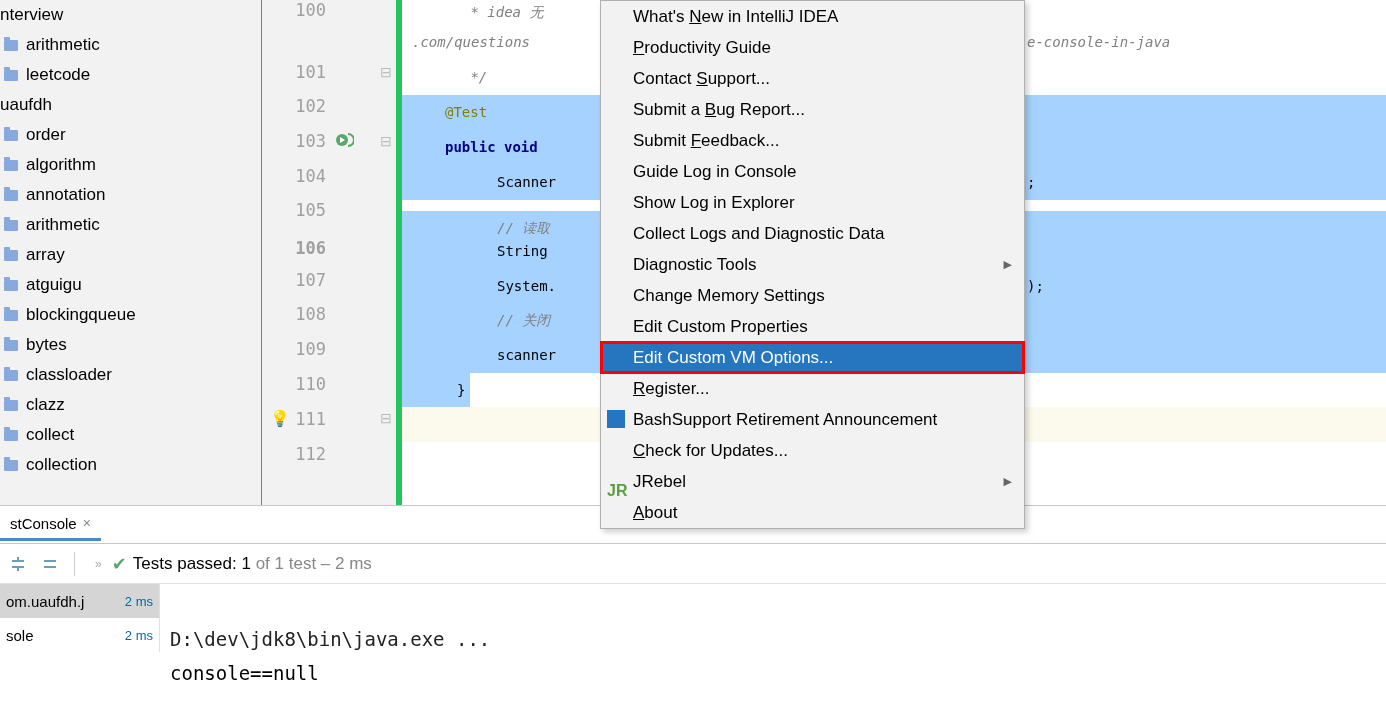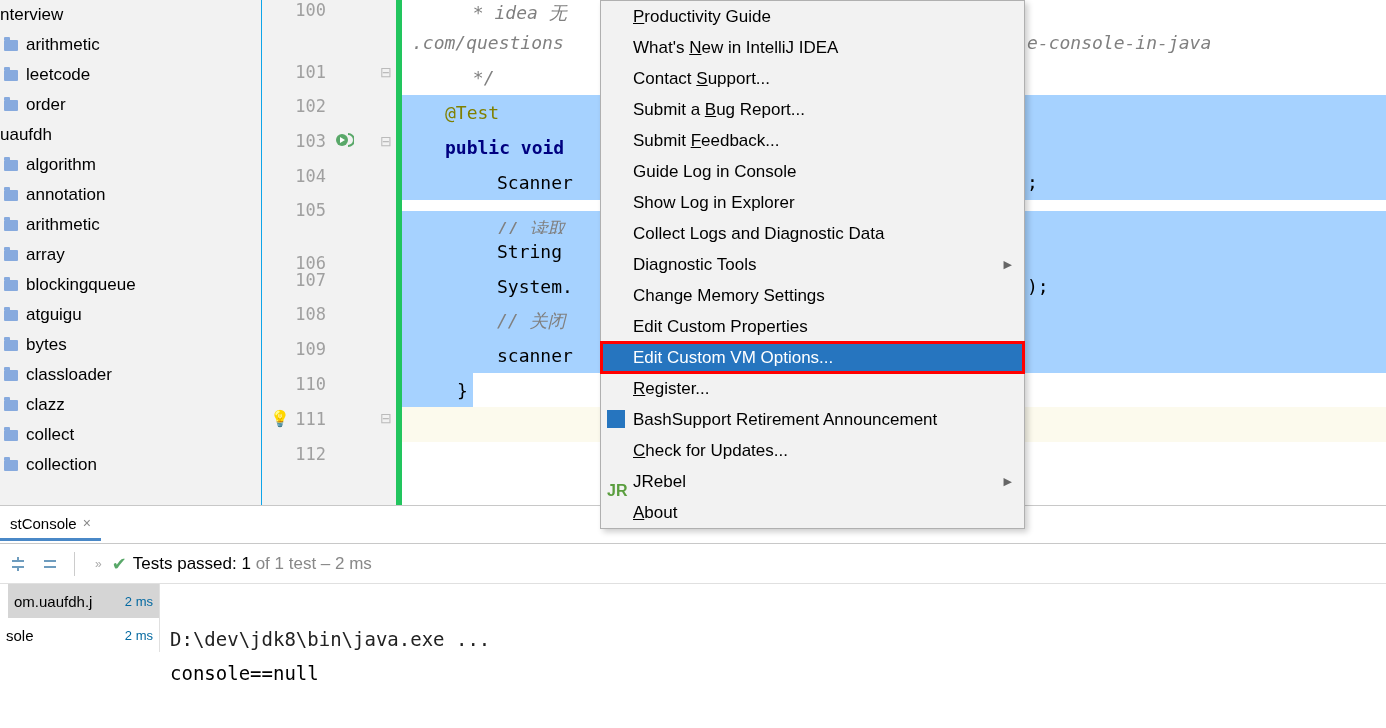--- a/index.html
+++ b/index.html
@@ -57,21 +57,21 @@
       position: absolute;
       right: 70px;
       color: #a0a0a0;
       font-family: Consolas, monospace;
       font-size: 17px;
       text-align: right;
       width: 50px;
     }
     .ln-100 { top: 0px; } .ln-101 { top: 62px; } .ln-102 { top: 96px; }
     .ln-103 { top: 131px; } .ln-104 { top: 166px; } .ln-105 { top: 200px; }
-    .ln-106 { top: 253px; } .ln-107 { top: 270px; } .ln-108 { top: 304px; }
+    .ln-106 { top: 238px; font-weight: bold; } .ln-107 { top: 270px; } .ln-108 { top: 304px; }
     .ln-109 { top: 339px; } .ln-110 { top: 374px; } .ln-111 { top: 409px; }
     .ln-112 { top: 444px; }
     .gutter-icon {
       position: absolute;
       right: 42px;
       width: 18px;
       height: 18px;
     }
     .run-icon { top: 131px; color: #4a8f3c; }
     .fold-icon {
@@ -79,21 +79,21 @@
       right: 4px;
       width: 12px;
       height: 12px;
       color: #bbb;
     }
     .bulb-icon { top: 409px; right: 108px; color: #e8a33d; font-size: 16px; }
     .editor {
       flex: 1;
       background: #fff;
       font-family: Consolas, monospace;
-      font-size: 18px;
+      font-size: 14px;
       position: relative;
       overflow: hidden;
     }
     .code-line {
       position: absolute;
       left: 0;
       right: 0;
       height: 35px;
       line-height: 35px;
       white-space: pre;
@@ -192,21 +192,21 @@
     .test-status { font-size:17px; }
     .test-status .muted { color:#888; }
     .test-tree {
       position: absolute;
       left: 0;
       top: 78px;
       width: 160px;
       border-right: 1px solid #e0e0e0;
     }
     .test-row { height: 34px; display:flex; align-items:center; justify-content:space-between; padding:0 6px; font-size:15px;}
-    .test-row.sel-row { background:#d5d5d5;margin-left:8px; }
+    .test-row.sel-row { background:#d5d5d5; }
     .test-time { color:#0369a1; font-size:13px;}
     .console {
       position: absolute;
       left: 170px;
       top: 82px;
       font-family: Consolas, monospace;
       font-size: 19px;
       line-height: 34px;
       white-space: pre;
     }
@@ -219,48 +219,48 @@
   <div class="sidebar">
     <div class="tree-item root">nterview</div>
     <div class="tree-item">
         <span class="folder-icon"></span>
         <span>arithmetic</span>
       </div>
     <div class="tree-item">
         <span class="folder-icon"></span>
         <span>leetcode</span>
       </div>
+    <div class="tree-item root">uaufdh</div>
     <div class="tree-item">
         <span class="folder-icon"></span>
         <span>order</span>
       </div>
-    <div class="tree-item root">uaufdh</div>
     <div class="tree-item">
         <span class="folder-icon"></span>
         <span>algorithm</span>
       </div>
     <div class="tree-item">
         <span class="folder-icon"></span>
         <span>annotation</span>
       </div>
     <div class="tree-item">
         <span class="folder-icon"></span>
         <span>arithmetic</span>
       </div>
     <div class="tree-item">
         <span class="folder-icon"></span>
         <span>array</span>
       </div>
     <div class="tree-item">
         <span class="folder-icon"></span>
+        <span>atguigu</span>
+      </div>
+    <div class="tree-item">
+        <span class="folder-icon"></span>
         <span>blockingqueue</span>
-      </div>
-    <div class="tree-item">
-        <span class="folder-icon"></span>
-        <span>atguigu</span>
       </div>
     <div class="tree-item">
         <span class="folder-icon"></span>
         <span>bytes</span>
       </div>
     <div class="tree-item">
         <span class="folder-icon"></span>
         <span>classloader</span>
       </div>
     <div class="tree-item">
@@ -319,22 +319,22 @@
     <div class="code-line cl-11"><span class="sel" style="display:inline-block;padding-left:55px;padding-right:5px"><span>}</span></span></div>
     <div class="code-line cl-12"></div>
   </div>
 </div>
 
 <div class="breadcrumb">
   <span>Jdk6Test</span>›<span>testScann</span>
 </div>
 
 <div class="menu" id="menu">
+    <div class="menu-item"><span>What's </span><span class="mn">N</span><span>ew in IntelliJ IDEA</span></div>
     <div class="menu-item"><span></span><span class="mn">P</span><span>roductivity Guide</span></div>
-    <div class="menu-item"><span>What's </span><span class="mn">N</span><span>ew in IntelliJ IDEA</span></div>
     <div class="menu-item"><span>Contact </span><span class="mn">S</span><span>upport...</span></div>
     <div class="menu-item"><span>Submit a </span><span class="mn">B</span><span>ug Report...</span></div>
     <div class="menu-item"><span>Submit </span><span class="mn">F</span><span>eedback...</span></div>
     <div class="menu-item"><span>Guide Log in Console</span><span></span></div>
     <div class="menu-item"><span>Show Log in Explorer</span><span></span></div>
     <div class="menu-item"><span>Collect Logs and Diagnostic Data</span><span></span></div>
     <div class="menu-item"><span>Diagnostic Tools</span><span></span><span class="menu-arrow">▶</span></div>
     <div class="menu-item"><span>Change Memory Settings</span><span></span></div>
     <div class="menu-item"><span>Edit Custom Properties</span><span></span></div>
     <div class="menu-item highlighted"><span>Edit Custom VM Options...</span><span></span></div>

